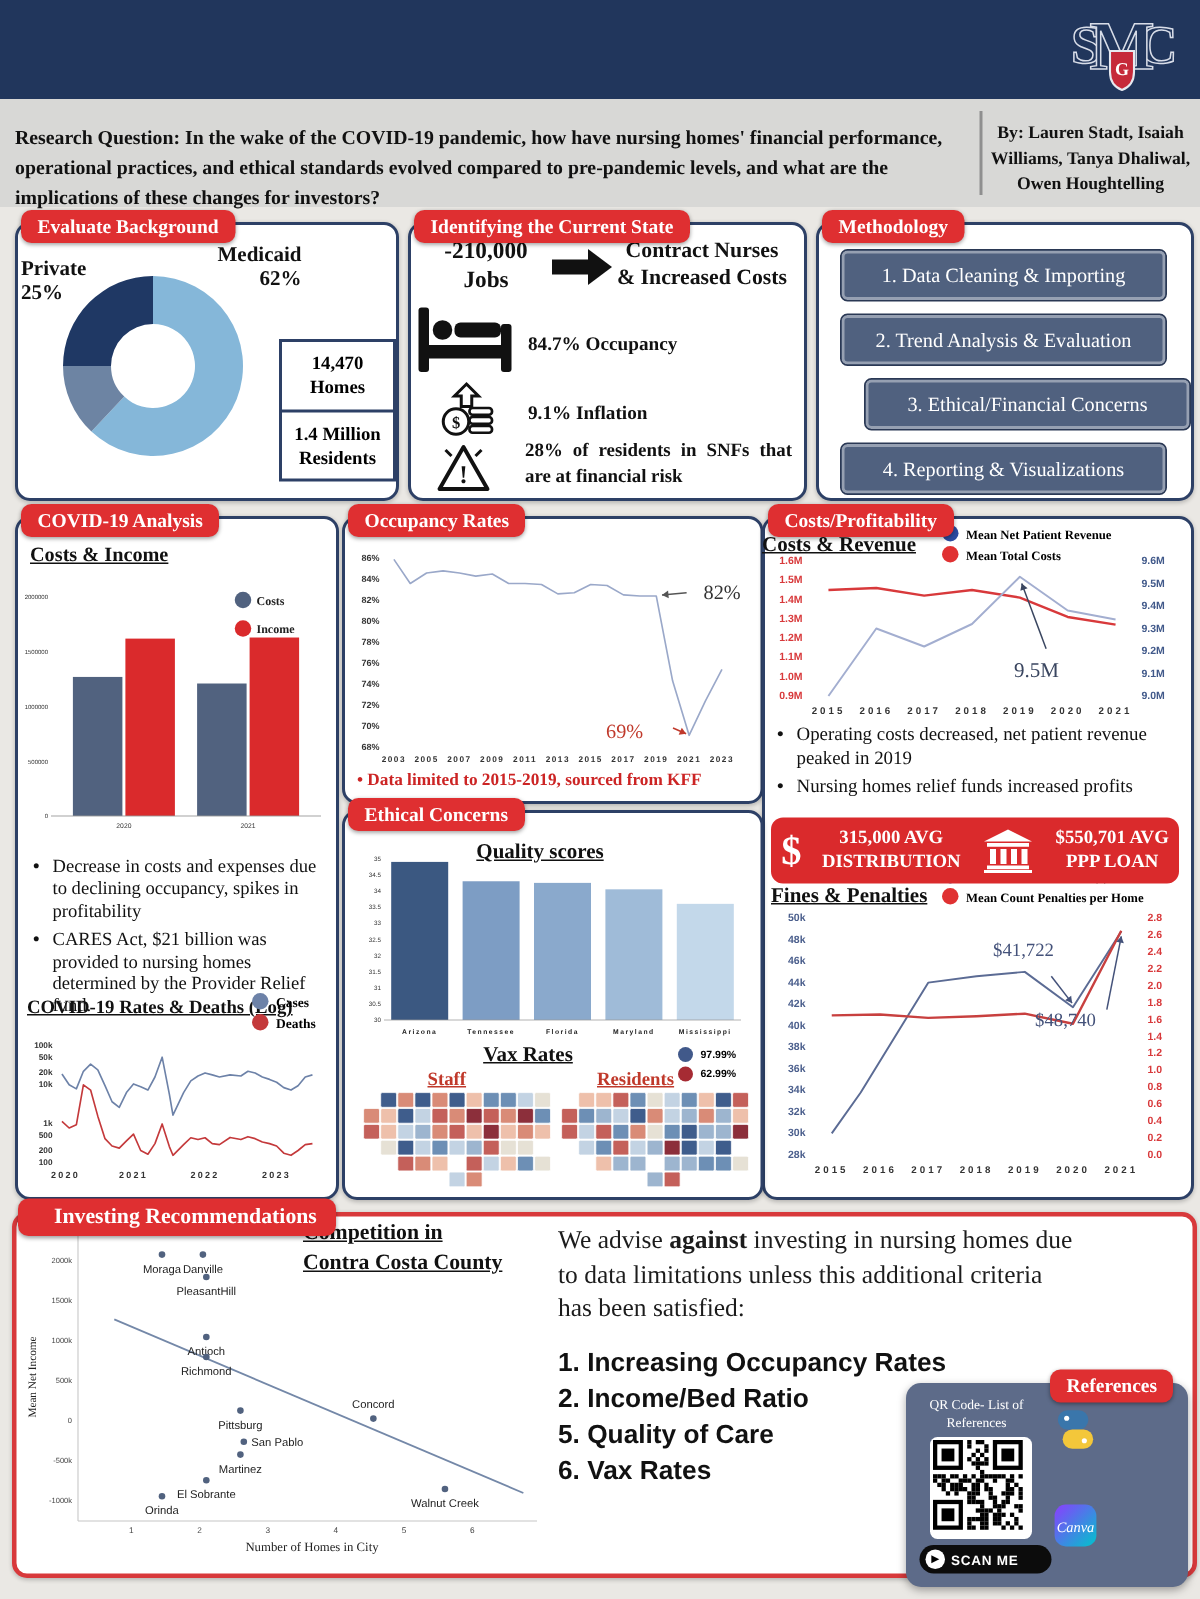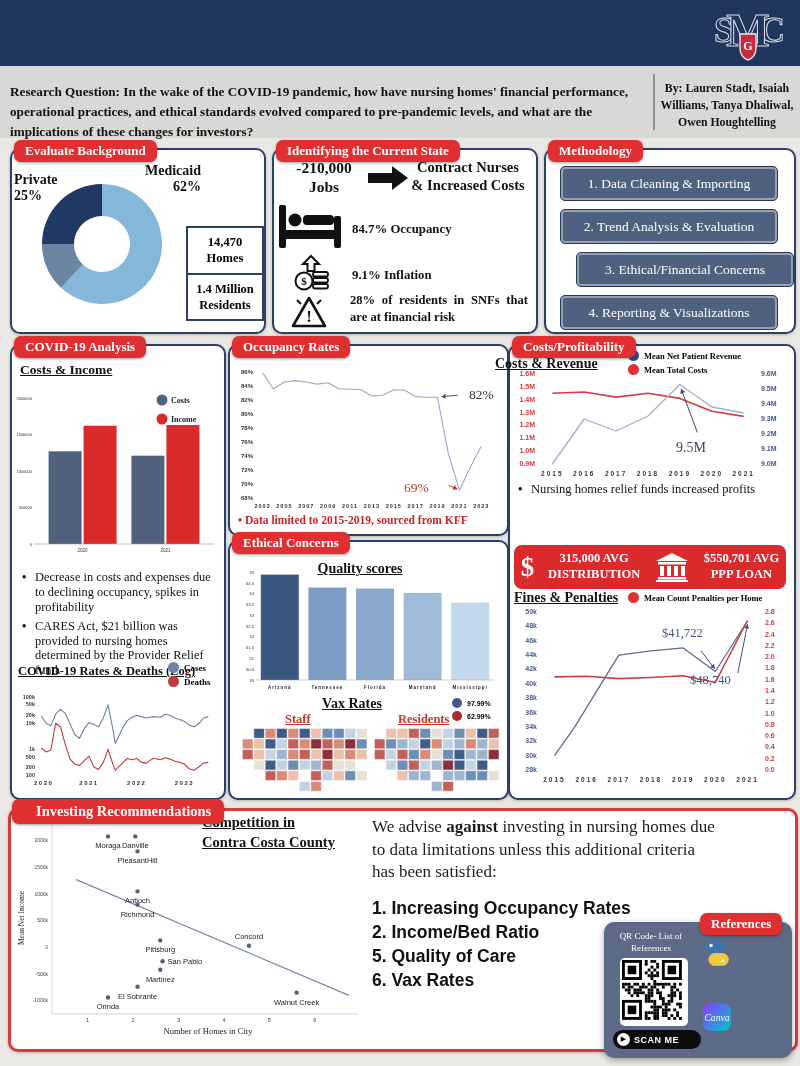--- a/index.html
+++ b/index.html
@@ -221,21 +221,21 @@
       <polygon points="207.3411214953263,36.634920634920604,211.3913970345774,33.70315187593841,211.82882786844328,38.83957287704069" fill="#555"></polygon>
       <line x1="214.66728971962618" y1="125.33333333333337" x2="223.41495327102763" y2="129.1746031746032" stroke="#c0392b" stroke-width="1"></line>
       <polygon points="223.41495327102763,129.1746031746032,218.45574492015638,129.8119826005724,220.52838566085964,125.09199035535018" fill="#c0392b"></polygon>
     </svg></div>
 <div class="ann" style="left:469px;top:387px;font-size:13.5px;color:#333;">82%</div>
 <div class="ann" style="left:404px;top:480px;font-size:13.5px;color:#c0392b;">69%</div>
 <div class="note" style="left:238px;top:514px;width:262px;">Data limited to 2015-2019, sourced from KFF</div>
 
 <div class="box" style="left:508px;top:344px;width:284px;height:452px;"></div>
 <div class="tag" style="left:512px;top:336px;">Costs/Profitability</div>
-<div class="abs utitle" style="left:495px;top:356px;font-size:14px;">Costs &amp; Revenue</div>
+<div class="abs utitle" style="left:508px;top:356px;font-size:14px;">Costs &amp; Revenue</div>
 <div class="abs" style="left:628px;top:350px;">
   <div class="legend-row">
       <span class="dot" style="width: 11px; height: 11px; background: rgb(44, 74, 160);"></span>
       <span style="font-size:8.5px;font-weight:bold;">Mean Net Patient Revenue</span>
     </div>
   <div class="legend-row">
       <span class="dot" style="width: 11px; height: 11px; background: rgb(224, 49, 50);"></span>
       <span style="font-size:8.5px;font-weight:bold;">Mean Total Costs</span>
     </div>
 </div>
@@ -262,20 +262,21 @@
       <text x="171.88405797101407" y="110" font-size="6.5" fill="#333" text-anchor="middle" font-family="Liberation Sans, sans-serif" font-weight="bold" letter-spacing="2px">2019</text>
       <text x="203.76811594202815" y="110" font-size="6.5" fill="#333" text-anchor="middle" font-family="Liberation Sans, sans-serif" font-weight="bold" letter-spacing="2px">2020</text>
       <text x="235.65217391304222" y="110" font-size="6.5" fill="#333" text-anchor="middle" font-family="Liberation Sans, sans-serif" font-weight="bold" letter-spacing="2px">2021</text>
       <polyline points="44.3,27.3 76.2,26.0 108.1,31.1 140.0,27.3 171.9,32.4 203.8,45.3 235.7,50.4" fill="none" stroke="#d8393b" stroke-width="1.6" stroke-linejoin="round"></polyline>
       <polyline points="44.3,98.0 76.2,53.0 108.1,65.0 140.0,50.0 171.9,18.5 203.8,41.0 235.7,47.0" fill="none" stroke="#a3aed0" stroke-width="1.3" stroke-linejoin="round"></polyline>
       <line x1="189.42028985507037" y1="66.49999999999986" x2="173.15942028985347" y2="22.999999999999957" stroke="#3a4660" stroke-width="1"></line>
       <polygon points="173.15942028985347,22.999999999999957,177.0739477453392,26.110703264576678,172.2452763813574,27.915723844415908" fill="#3a4660"></polygon>
     </svg></div>
 <div class="ann" style="left:676px;top:440px;font-size:14px;color:#3a4660;">9.5M</div>
 <div class="bullets" style="left:518px;top:482px;width:264px;font-size:12.6px;line-height:1.25;">
+  <div class="b">Operating costs decreased, net patient revenue peaked in 2019</div>
   <div class="b">Nursing homes relief funds increased profits</div>
 </div>
 <div class="banner">
   <span class="bdollar">$</span>
   <div class="btxt">
       <div>315,000 AVG</div>
       <div>DISTRIBUTION</div>
     </div>
   <svg width="36" height="30" viewBox="0 0 36 30">
     <polygon points="18,1 34,9 2,9" fill="#fff"></polygon>

